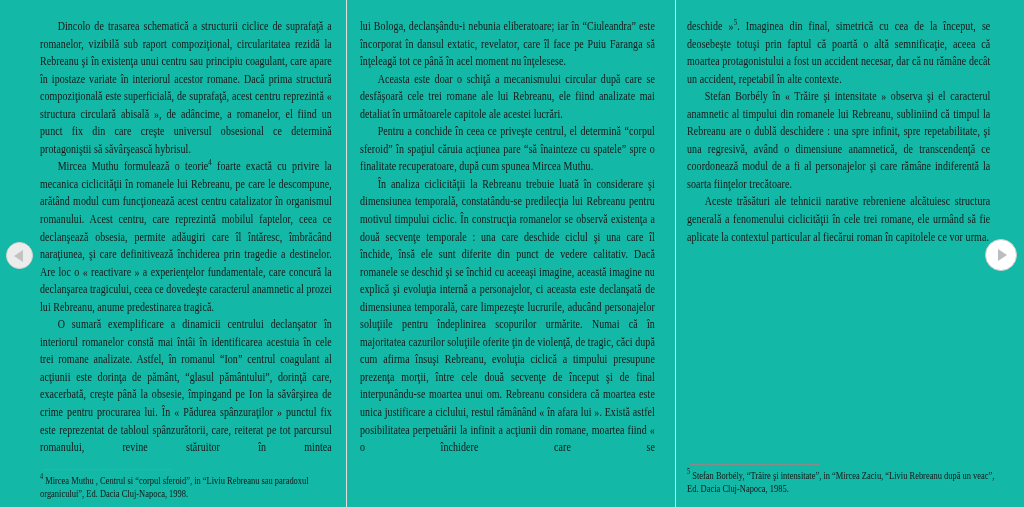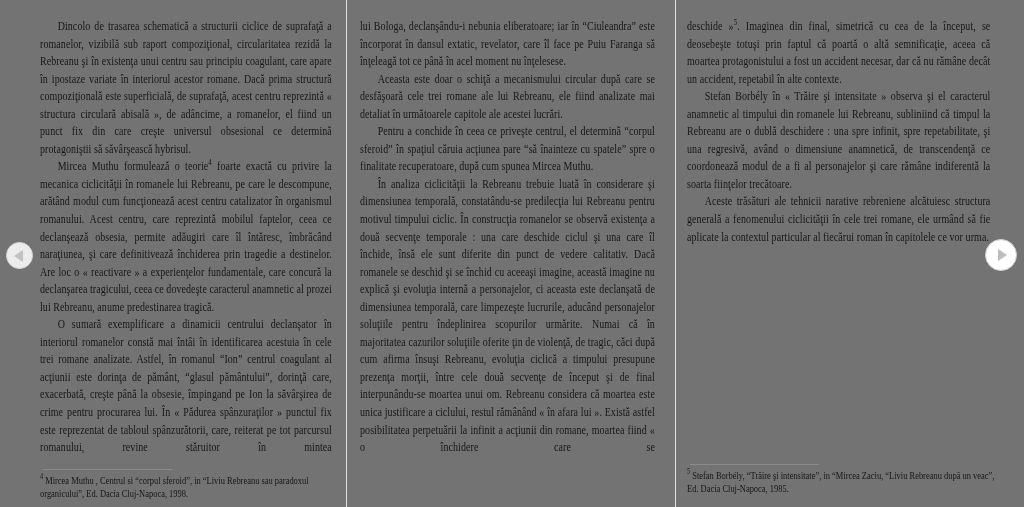--- a/index.html
+++ b/index.html
@@ -9,21 +9,21 @@
     height: 507px;
     background: #ffffff;
     overflow: hidden;
     font-family: "Liberation Serif", "DejaVu Serif", serif;
     color: #161616;
   }
   .page {
     position: relative;
     width: 1024px;
     height: 507px;
-    background: #737373;
+    background: #14b8a6;
   }
   .divider {
     position: absolute;
     top: 0;
     width: 1px;
     height: 507px;
     background: #e0e0e0;
   }
   .d1 { left: 346px; }
   .d2 { left: 675px; }

